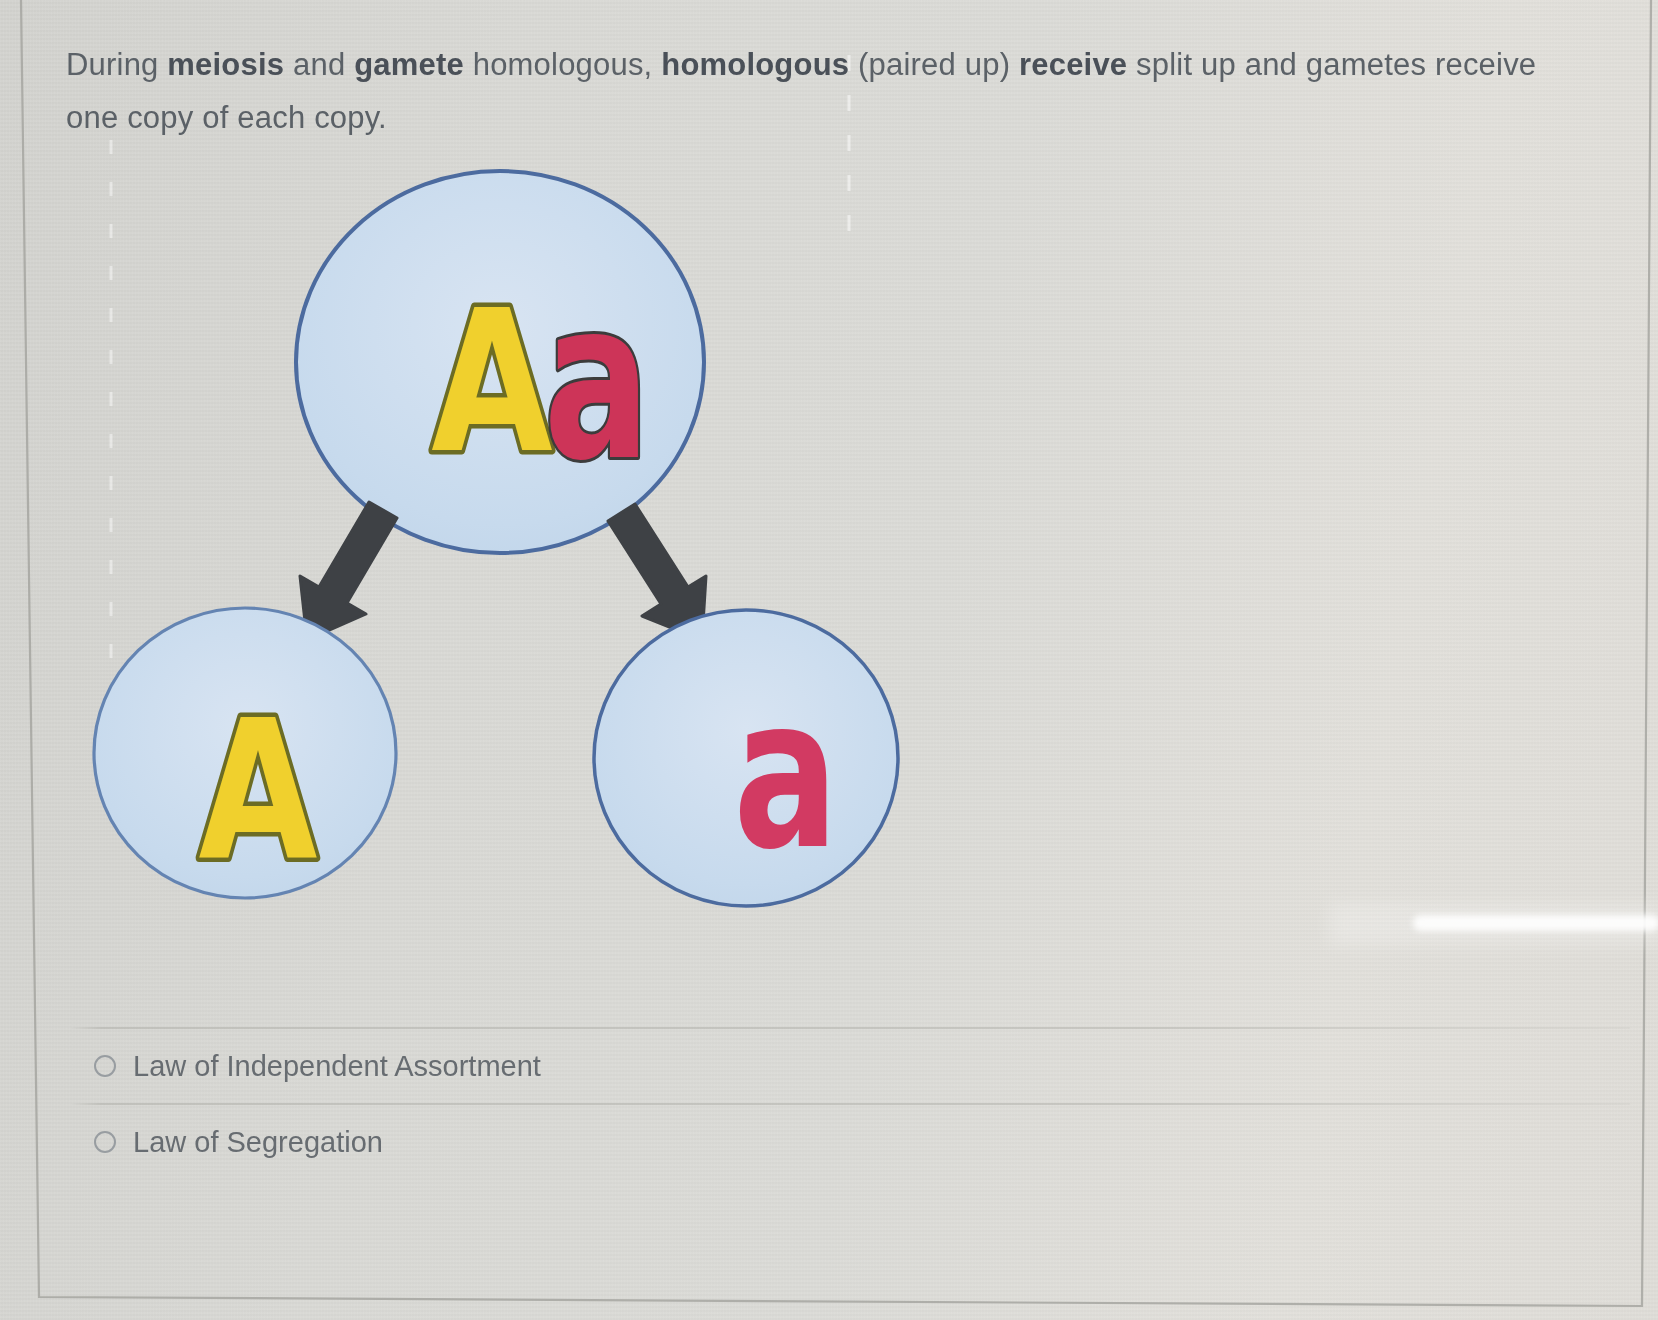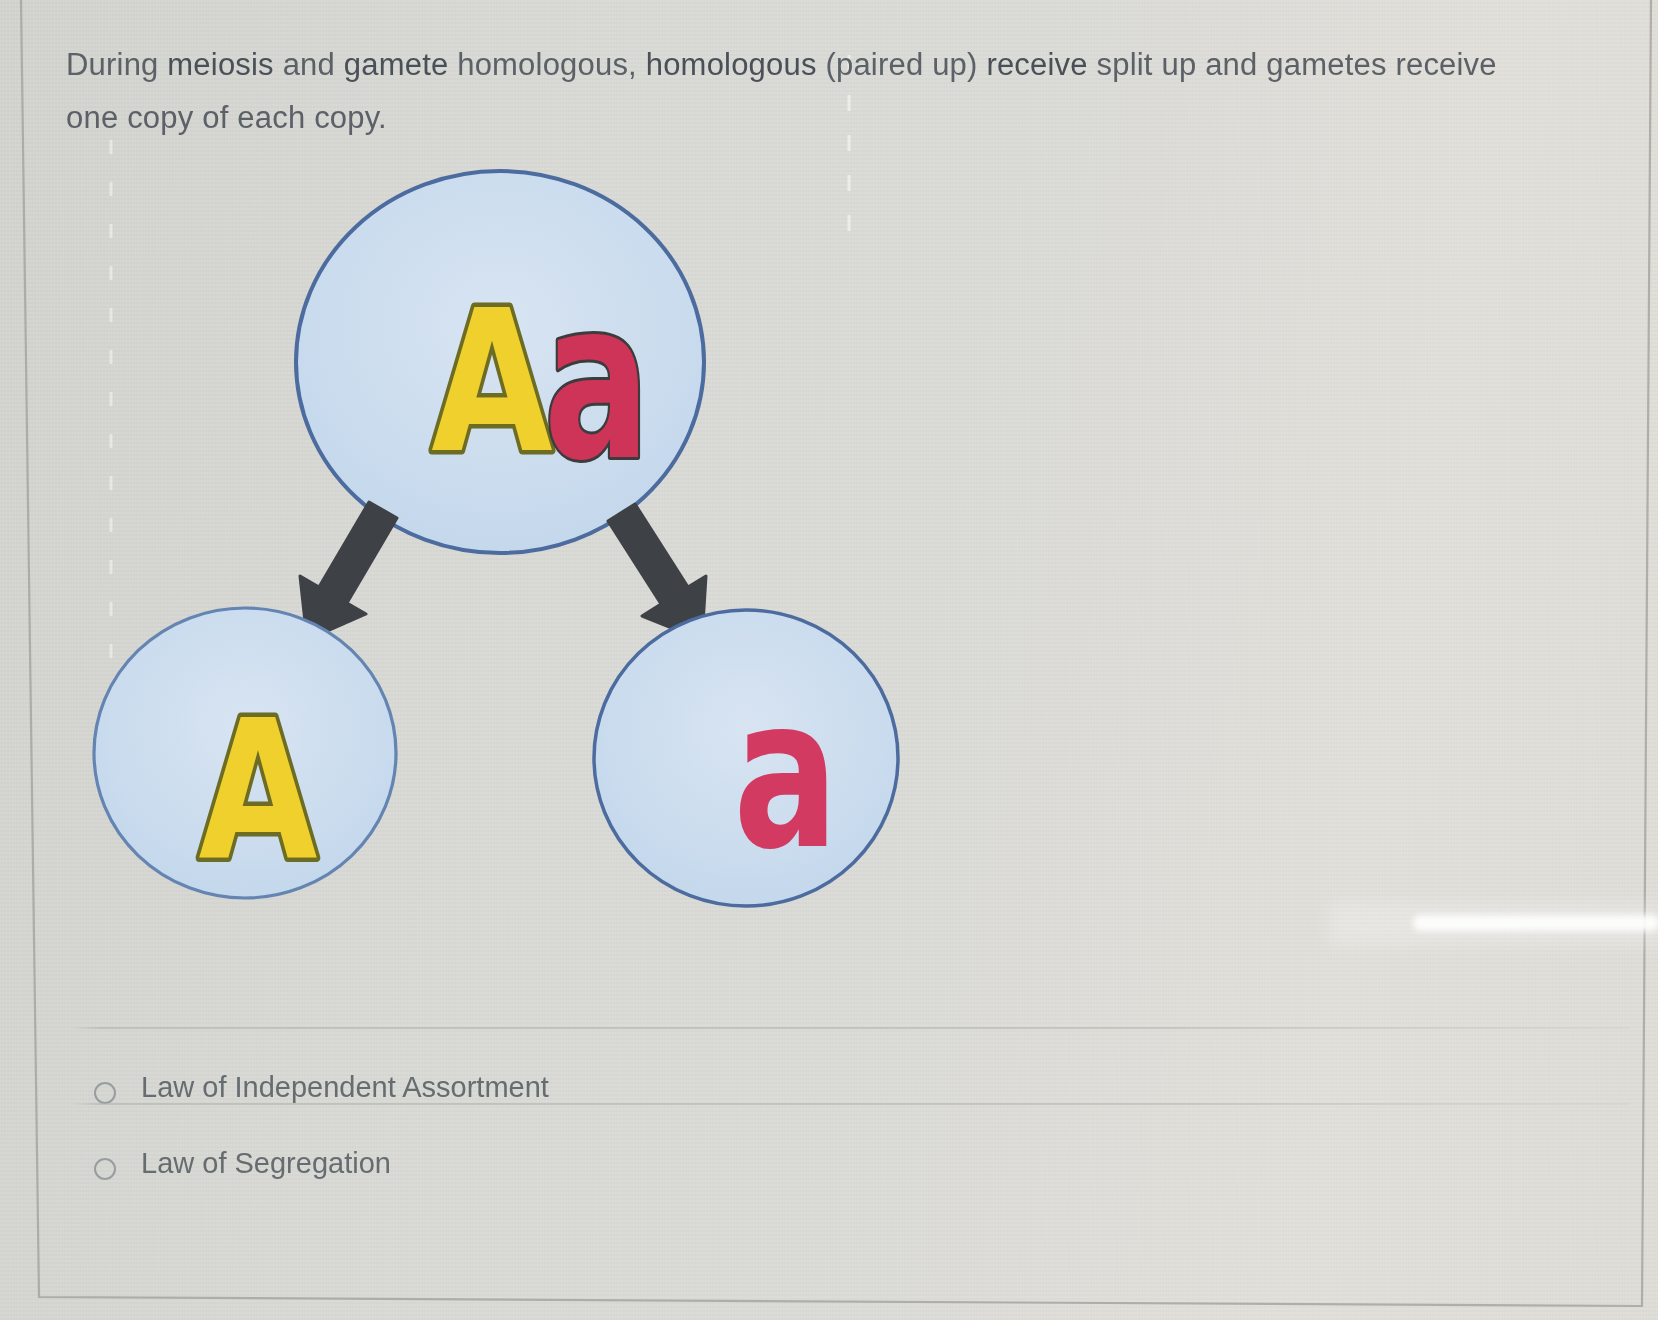--- a/index.html
+++ b/index.html
@@ -28,25 +28,25 @@
   .arrow{fill:var(--arrow);stroke:var(--arrow);stroke-width:3;stroke-linejoin:round;}
   .card-line{fill:none;stroke:var(--card-border);stroke-width:2.2;opacity:.8;}
   .letter{font-family:"DejaVu Sans",sans-serif;font-weight:bold;stroke-linejoin:round;}
   .letter-A{fill:var(--allele-yellow);stroke:var(--allele-yellow-outline);stroke-width:9;paint-order:stroke;}
   .letter-a-top{fill:var(--allele-red);stroke:#3c3c3c;stroke-width:6;paint-order:stroke;}
   .letter-a-bottom{fill:#d23a62;}
   .question{
     position:absolute;left:66px;top:38px;width:1500px;z-index:2;
     font-size:31px;line-height:53px;color:var(--text);letter-spacing:.2px;
   }
-  .question .b{font-weight:normal;color:var(--text-bold);}
+  .question .b{font-weight:bold;color:var(--text-bold);}
   .options{position:absolute;left:70px;top:1028px;width:1560px;z-index:2;}
   .option{
-    position:relative;height:76px;display:flex;align-items:flex-end;
-    padding-left:24px;gap:25px;
+    position:relative;height:76px;display:flex;align-items:center;
+    padding-left:24px;gap:17px;
   }
   .option::before{
     content:"";position:absolute;left:0;right:0;top:-1px;height:2px;
     background:linear-gradient(90deg,rgba(176,176,170,0),rgba(176,176,170,.55) 2%,rgba(176,176,170,.5) 70%,rgba(176,176,170,.12) 100%);
   }
   .radio{
     width:22px;height:22px;border-radius:50%;flex:0 0 auto;
     border:2px solid var(--radio-border);background:transparent;cursor:pointer;
   }
   .option-label{font-size:29px;color:var(--option-text);cursor:pointer;}

